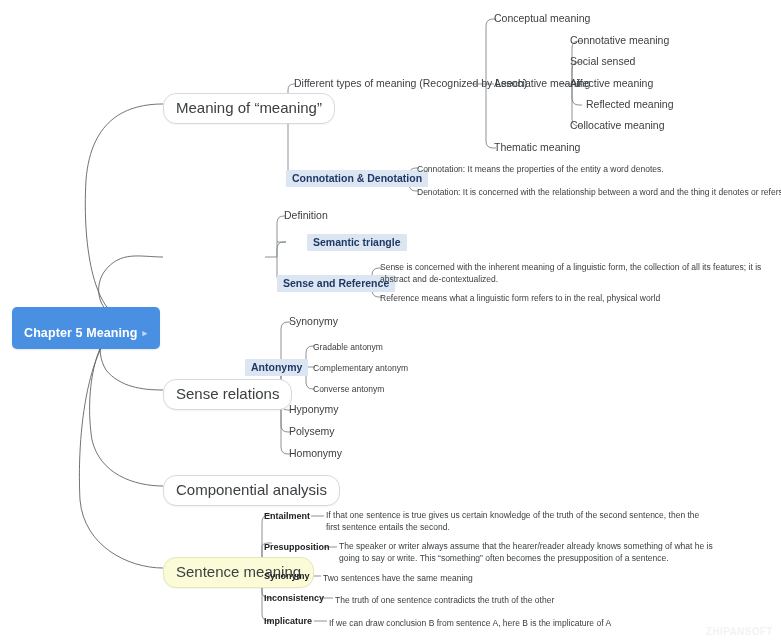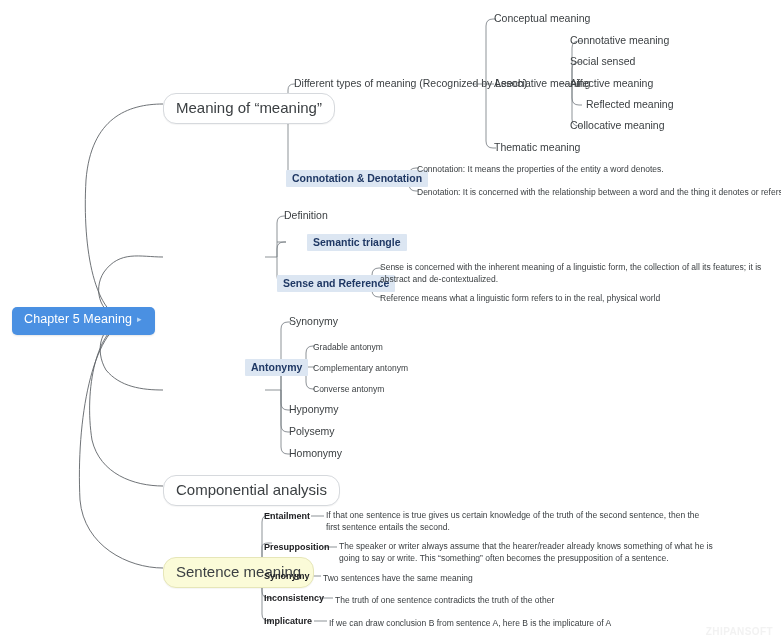--- a/index.html
+++ b/index.html
@@ -45,23 +45,23 @@
     position: absolute;
     box-sizing: border-box;
     white-space: nowrap;
     line-height: 1.25;
   }
 
   .root-node {
     background: #4a90e2;
     color: #ffffff;
     font-size: 12.5px;
-    font-weight: normal;
+    font-weight: bold;
     border-radius: 5px;
-    padding: 5px 13px 7px 12px;
+    padding: 19px 13px 7px 12px;
     box-shadow: 0 1px 2px rgba(0,0,0,0.10);
     letter-spacing: .1px;
   }
   .root-node .root-mark {
     color: #bcd9f6;
     font-size: 9px;
     margin-left: 5px;
     vertical-align: 1px;
   }
 
@@ -223,20 +223,21 @@
   <div class="node plain" style="left:284px; top:209px;">Definition</div>
 
   <div class="node hl" style="left:283px; top:234px;margin-left:24px;">Semantic triangle</div>
 
 
   <div class="node hl" style="left:277px; top:275px;">Sense and Reference</div>
 
   <div class="node leaf" style="left:380px; top:261px; width:387px;">Sense is concerned with the inherent meaning of a linguistic form, the collection of all its features;  it is abstract and de-contextualized.</div>
   <div class="node leaf nowrap" style="left:380px; top:292px;">Reference means what a linguistic form refers to in the real, physical world</div>
 
+  <div class="node pill" style="left:163px; top:379px;">Sense relations</div>
 
   <div class="node plain" style="left:289px; top:315px;">Synonymy</div>
 
   <div class="node hl" style="left:245px; top:359px;">Antonymy</div>
 
   <div class="node leaf nowrap" style="left:313px; top:341px;">Gradable antonym</div>
   <div class="node leaf nowrap" style="left:313px; top:362px;">Complementary antonym</div>
   <div class="node leaf nowrap" style="left:313px; top:383px;">Converse antonym</div>
 
   <div class="node plain" style="left:289px; top:403px;">Hyponymy</div>

